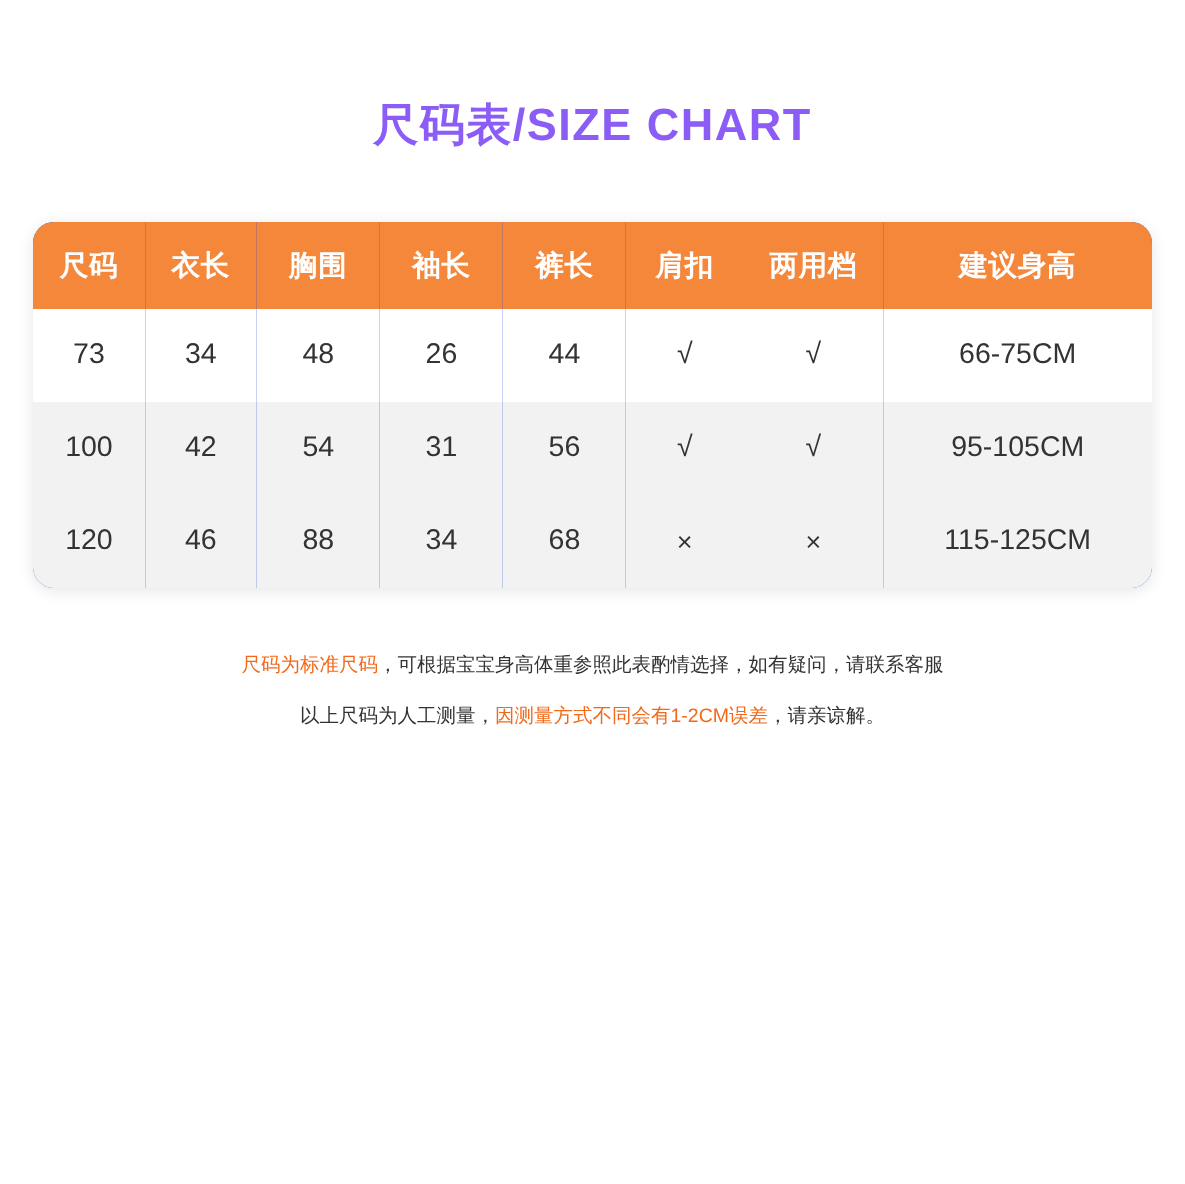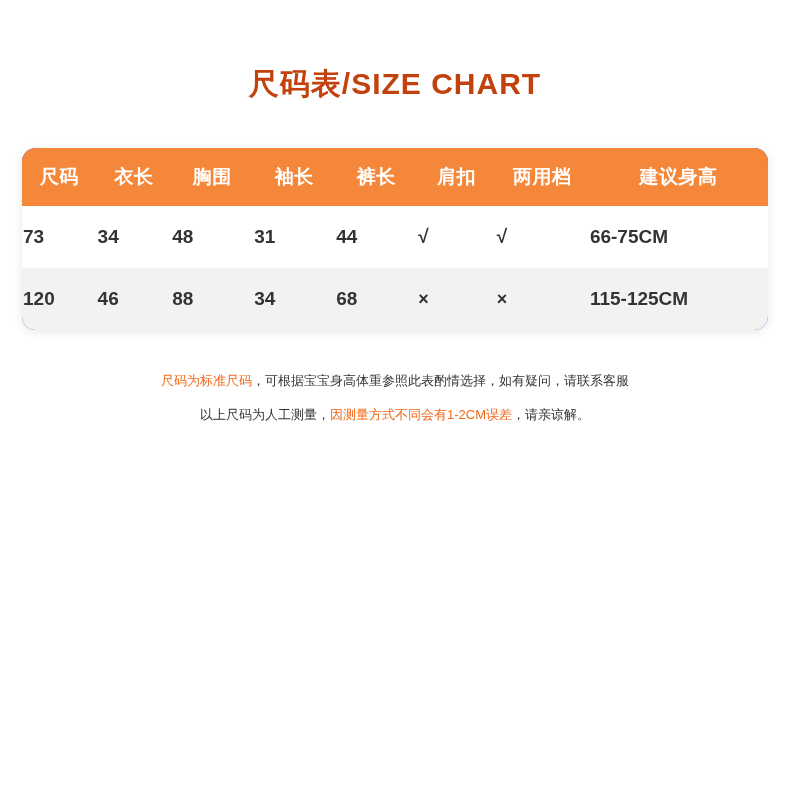--- a/index.html
+++ b/index.html
@@ -17,21 +17,21 @@
   .page {
     width: 790px;
     height: 789px;
     position: relative;
     box-sizing: border-box;
   }
   .title {
     text-align: center;
     font-size: 30px;
     font-weight: 700;
-    color: #c2410c;
+    color: #8b5cf6;
     letter-spacing: 1px;
     padding-top: 64px;
     padding-bottom: 0;
     line-height: 40px;
   }
   .table-wrap {
     margin: 44px 22px 0 22px;
     border-radius: 14px;
     overflow: hidden;
     box-shadow: 0 2px 10px rgba(0,0,0,0.10);
@@ -46,24 +46,24 @@
     background: #f5873a;
     color: #ffffff;
     font-size: 19px;
     font-weight: 700;
     height: 56px;
     text-align: center;
     letter-spacing: 0.5px;
   }
   tbody td {
     height: 60px;
-    text-align: left;
+    text-align: center;
     font-size: 19px;
     color: #333333;
-    font-weight: 700;
+    font-weight: 400;
   }
   tbody tr.even td {
     background: #ffffff;
   }
   tbody tr.odd td {
     background: #f2f2f2;
   }
   .check {
     font-size: 19px;
     color: #333;
@@ -125,25 +125,35 @@
           <th>肩扣</th>
           <th>两用档</th>
           <th>建议身高</th>
         </tr>
       </thead>
       <tbody>
         <tr class="even">
           <td>73</td>
           <td>34</td>
           <td>48</td>
-          <td>31</td>
+          <td>26</td>
           <td>44</td>
           <td class="check">√</td>
           <td class="check">√</td>
           <td>66-75CM</td>
+        </tr>
+        <tr class="odd">
+          <td>100</td>
+          <td>42</td>
+          <td>54</td>
+          <td>31</td>
+          <td>56</td>
+          <td class="check">√</td>
+          <td class="check">√</td>
+          <td>95-105CM</td>
         </tr>
         <tr class="odd">
           <td>120</td>
           <td>46</td>
           <td>88</td>
           <td>34</td>
           <td>68</td>
           <td class="cross">×</td>
           <td class="cross">×</td>
           <td>115-125CM</td>

